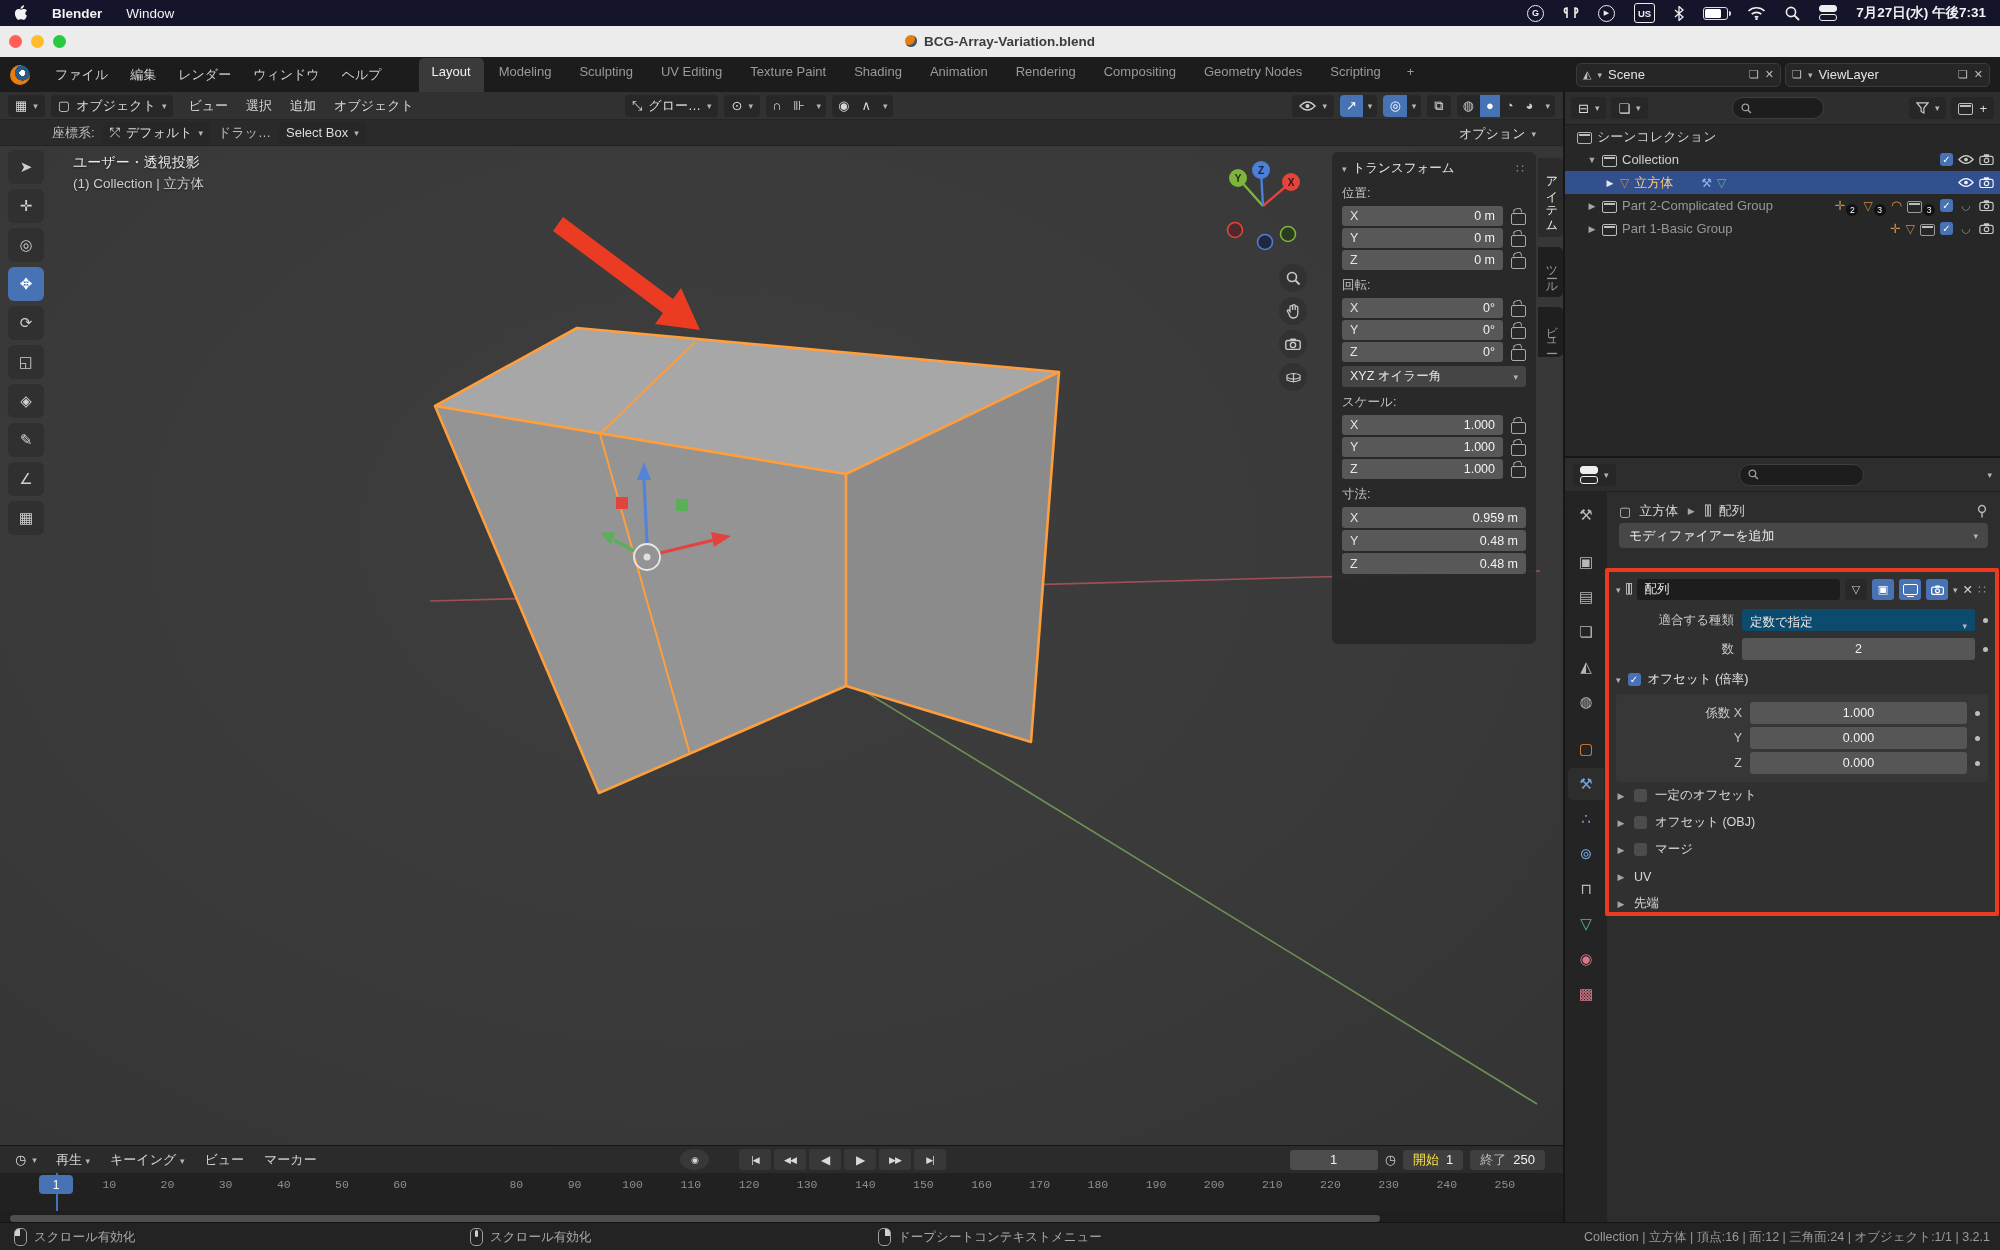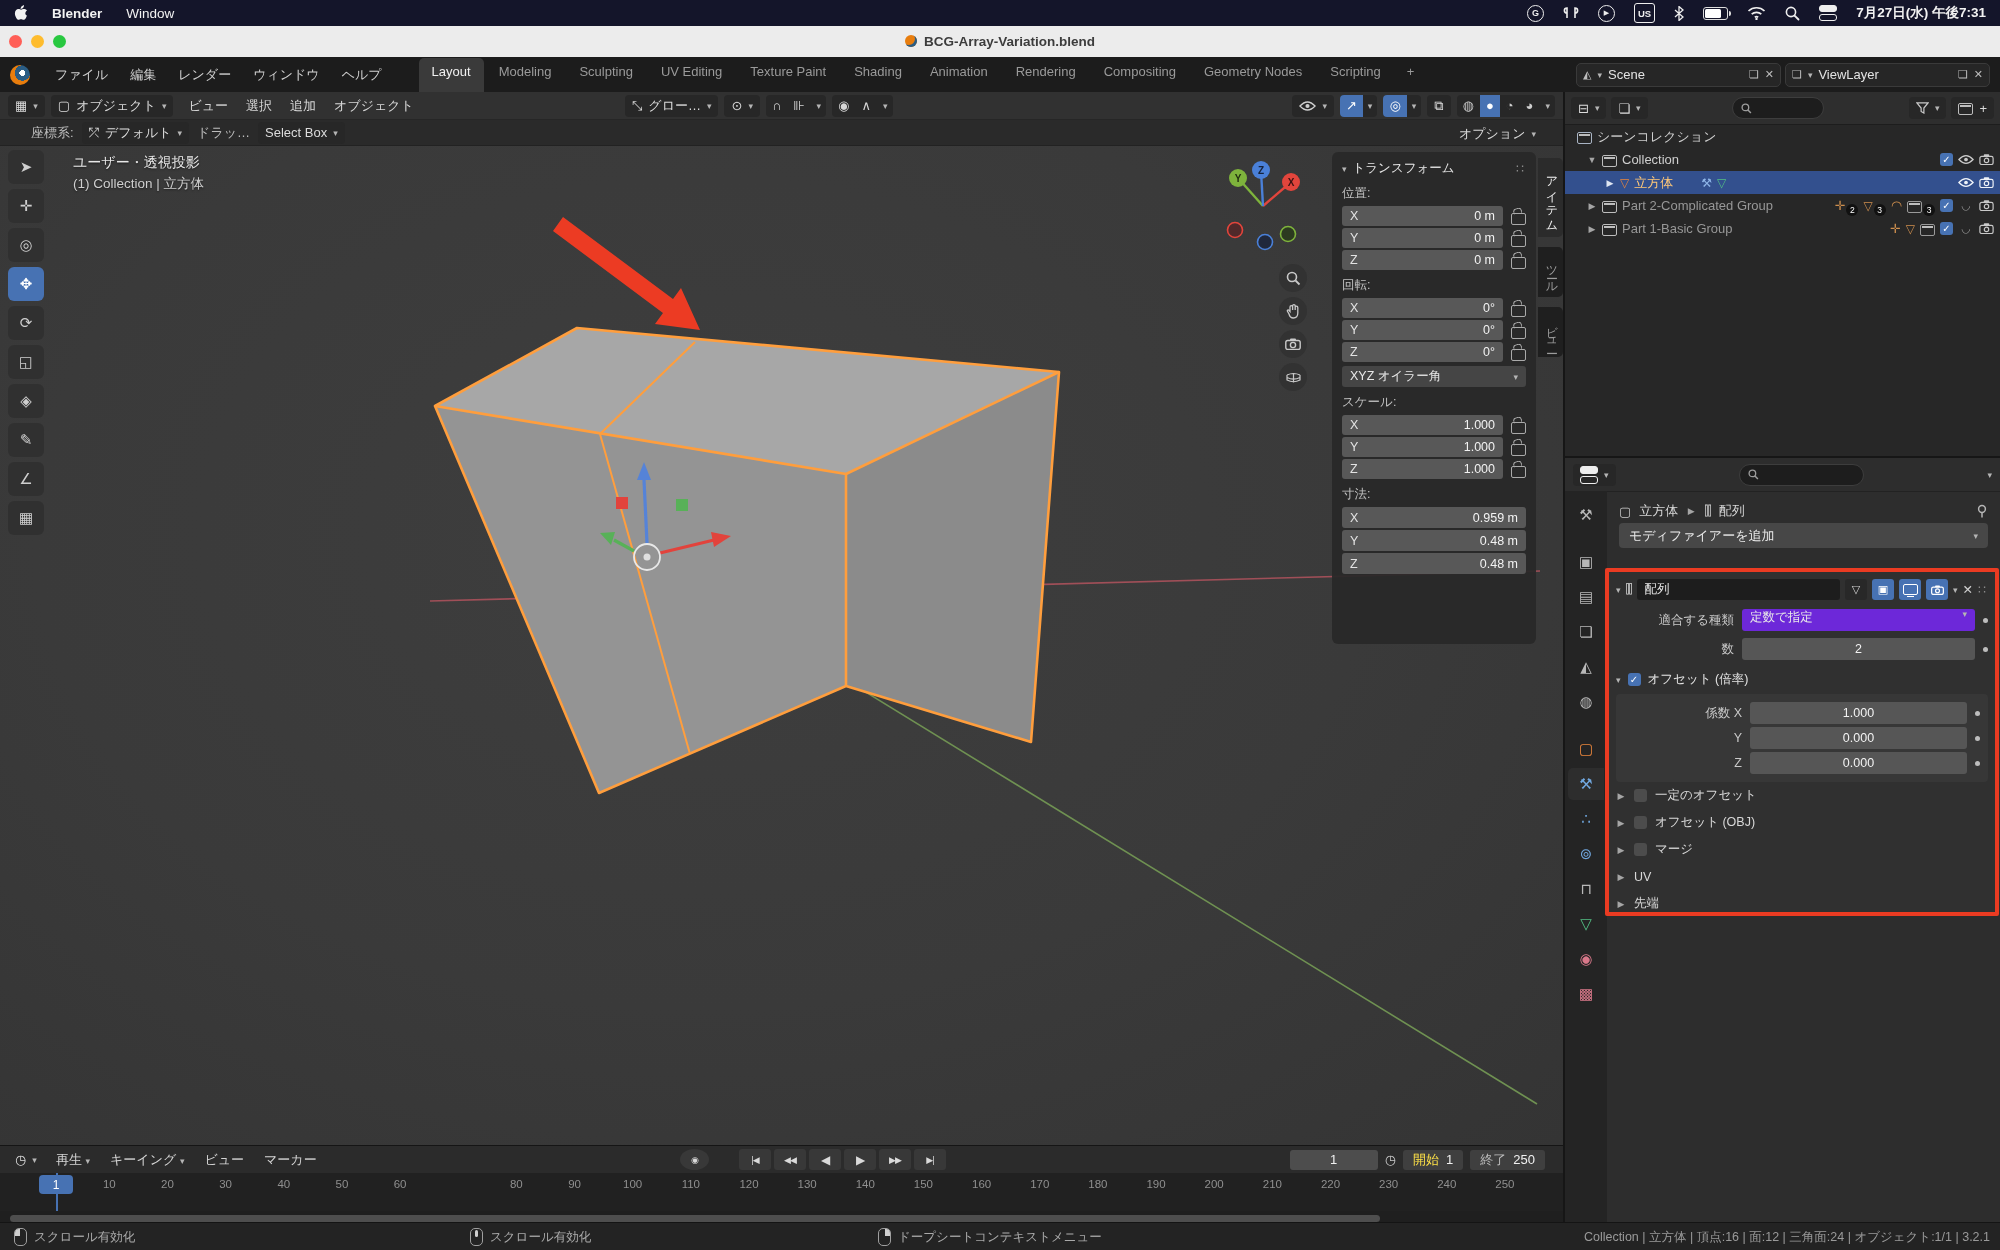--- a/index.html
+++ b/index.html
@@ -103,40 +103,40 @@
   #breadcrumb{display:flex;align-items:center;gap:8px;color:#d6d6d6;height:24px;}
   #add-modifier{margin-top:0;background:#474747;border-radius:4px;height:25px;display:flex;align-items:center;padding:0 10px;color:#eaeaea;}
   #red-box{position:absolute;left:40px;top:110px;width:394px;height:348px;border:4px solid #ea3b22;box-sizing:border-box;background:#303030;border-radius:2px;}
   #mod-panel{padding:5px 7px;font-size:12.5px;}
   #mod-head{display:flex;align-items:center;gap:5px;height:25px;}
   #mod-name{flex:1;background:#1d1d1d;border-radius:3px;height:21px;display:flex;align-items:center;padding:0 8px;color:#e8e8e8;}
   .mtg{width:22px;height:21px;border-radius:3px;background:#282828;display:flex;align-items:center;justify-content:center;color:#cfcfcf;font-size:11px;flex:none;}
   .mtg.blue{background:#4772b3;color:#fff;}
   .mrow{display:flex;align-items:center;margin-top:7px;gap:8px;}
   .mlabel{width:118px;text-align:right;color:#c9c9c9;flex:none;}
-  .mdd{flex:1;background:#6d28d9;border-radius:3px;height:22px;display:flex;align-items:flex-start;padding:0 8px;color:#e8e8e8;gap:48px;}
+  .mdd{flex:1;background:#0c4a6e;border-radius:3px;height:22px;display:flex;align-items:flex-end;padding:0 8px;color:#e8e8e8;gap:48px;}
   .mfield{flex:1;background:#565656;border-radius:3px;height:22px;display:flex;align-items:center;justify-content:center;color:#f2f2f2;}
   .adot{width:5px;height:5px;border-radius:50%;background:#bdbdbd;flex:none;}
   .sec-head{display:flex;align-items:center;gap:7px;margin:11px 0 6px;color:#e3e3e3;}
   #factor-panel{background:#373737;border-radius:4px;padding:6px 8px 8px;}
   .mod-collapsed-row{display:flex;align-items:center;gap:8px;height:27px;color:#d8d8d8;}
   .monitor{width:13px;height:9px;border:1.5px solid #fff;border-radius:2px;position:relative;}
   .monitor:after{content:"";position:absolute;left:3px;right:3px;bottom:-3px;height:1.5px;background:#fff;}
   
   #timeline{left:0;top:1145px;width:1563px;height:77px;background:#1f1f1f;border-top:1px solid #151515;}
   #tl-header{display:flex;align-items:center;height:27px;background:#2b2b2b;padding:0 8px;gap:4px;border-bottom:1px solid #1b1b1b;}
   .tl-menu{padding:2px 8px;color:#d5d5d5;}
   #tl-center{position:absolute;left:680px;top:0;height:27px;display:flex;align-items:center;gap:3px;}
   .pb-btn{min-width:24px;height:21px;border-radius:3px;background:#383838;display:flex;align-items:center;justify-content:center;color:#dadada;font-size:9px;padding:0 4px;letter-spacing:-1px;}
   .pb-btn.play{font-size:12px;}
   #tl-right{position:absolute;right:18px;top:0;height:27px;display:flex;align-items:center;gap:7px;}
   .tl-field{background:#4d4d4d;border-radius:3px;height:20px;display:flex;align-items:center;justify-content:center;color:#f0f0f0;padding:0 10px;}
   .tl-se{background:#3f3f3f;gap:7px;}
   #ruler{position:absolute;left:0;top:27px;width:100%;height:38px;background:#212121;}
-  .tick{position:absolute;top:5px;transform:translateX(-50%);color:#8f8f8f;font-size:11.5px;}
+  .tick{position:absolute;top:5px;transform:translateX(-50%);color:#8f8f8f;font-size:11.5px;font-family:Liberation Mono, monospace;}
   #playhead-line{position:absolute;left:56px;top:0;width:2px;height:38px;background:#4772b3;}
   #playhead{position:absolute;left:39px;top:2px;width:34px;height:19px;background:#4772b3;border-radius:4px;color:#fff;display:flex;align-items:center;justify-content:center;font-size:12px;}
   #tl-scroll{position:absolute;left:10px;top:69px;width:1370px;height:7px;background:#4e4e4e;border-radius:4px;}
   
   #statusbar{left:0;top:1222px;width:2000px;height:28px;background:#232323;border-top:1px solid #141414;color:#a9a9a9;font-size:12.5px;}
   .hint{position:absolute;top:0;height:28px;display:flex;align-items:center;gap:7px;}
   .mouse{width:11px;height:16px;border:1.5px solid #9f9f9f;border-radius:5px;position:relative;}
   .mouse i{position:absolute;background:#cfcfcf;}
   .mouse.left i{left:0;top:0;width:5px;height:7px;border-radius:4px 0 0 0;}
   .mouse.mid i{left:3.5px;top:1px;width:3px;height:7px;border-radius:2px;}
@@ -347,21 +347,21 @@
             <span class="shade-glyph">◔</span>
           </span>
         <span>
             <span class="shade-glyph">◕</span>
           </span>
         <span class="chev" style="padding-right:5px;">▾</span>
       </span>
     </div>
 
     <div id="vp-toolrow">
-      <span style="color:#bdbdbd;margin-left:21px;">座標系:</span>
+      <span style="color:#bdbdbd;margin-left:42px;">座標系:</span>
       <span class="hd-btn">
           <span>⤱</span>
           <span>デフォルト</span>
           <span class="chev">▾</span>
         </span>
       <span style="color:#bdbdbd;">ドラッ…</span>
       <span class="hd-btn">
           <span>Select Box</span>
           <span class="chev">▾</span>
         </span>

